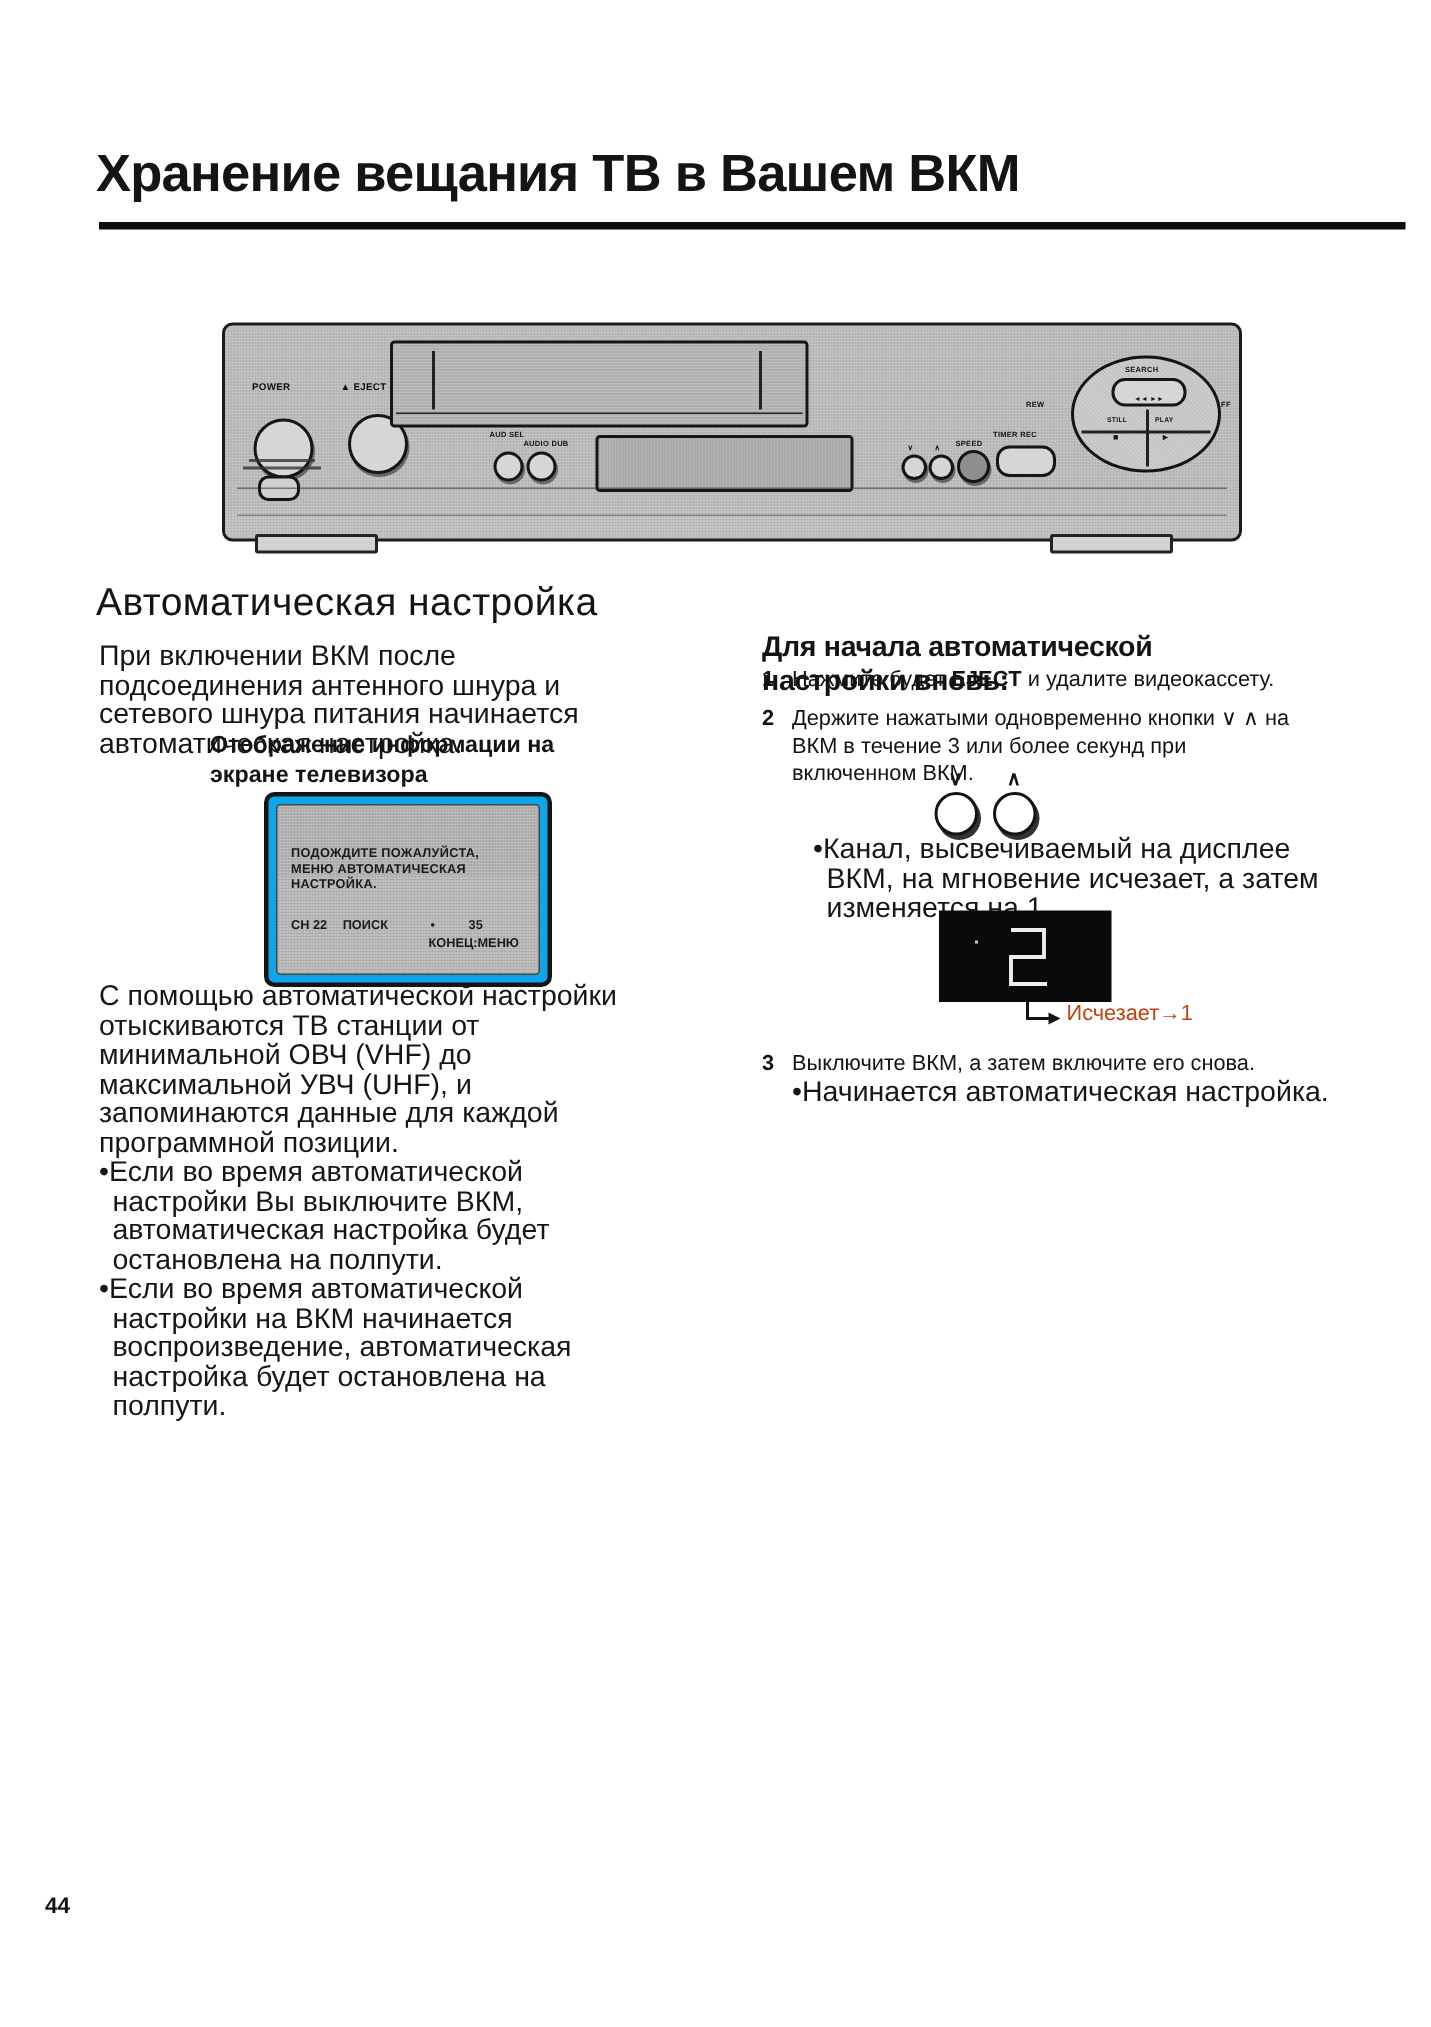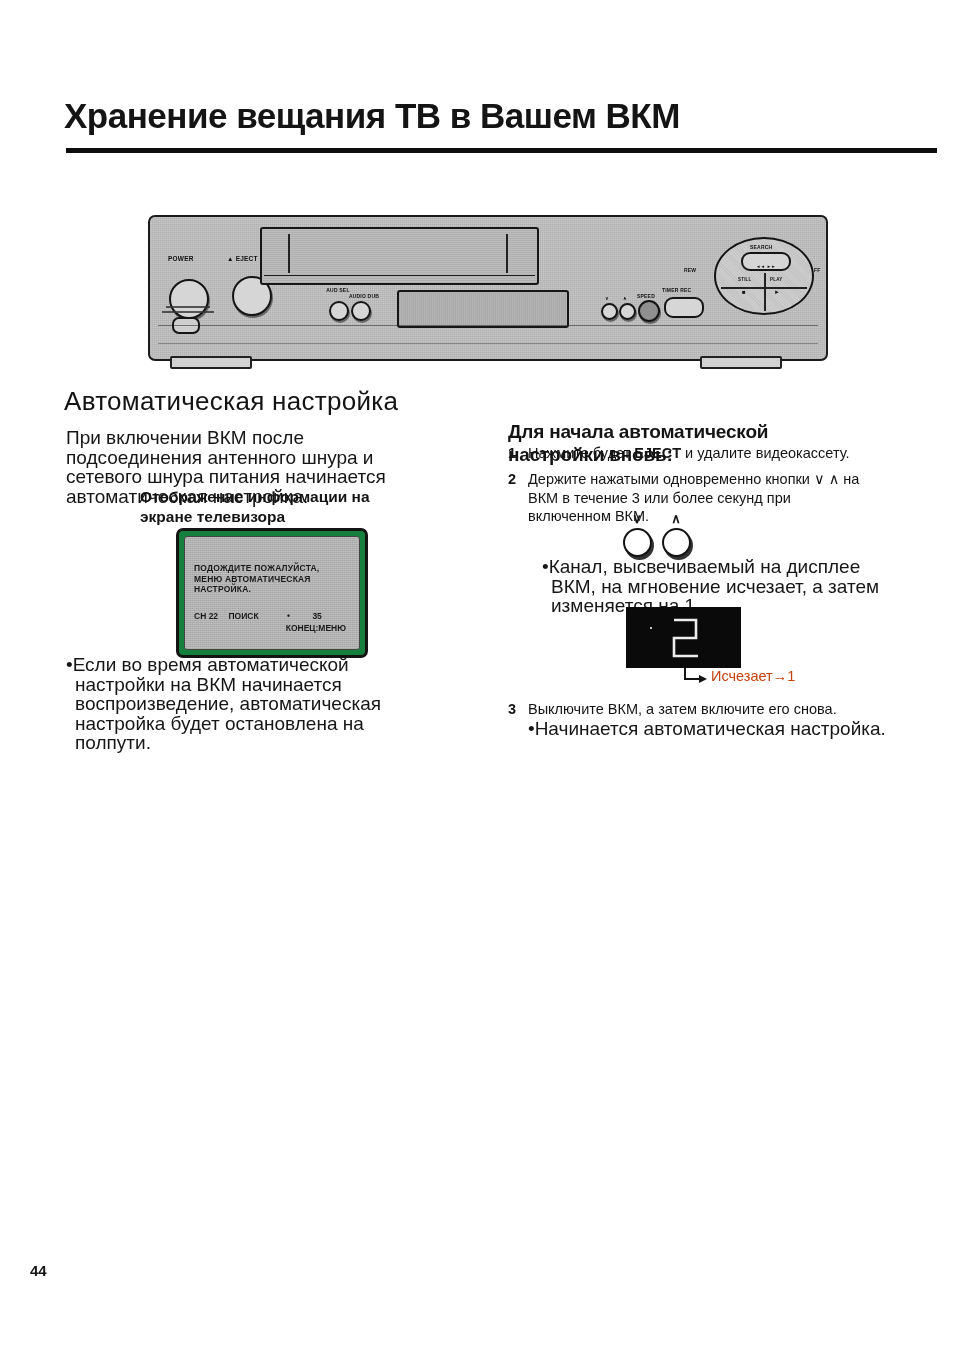--- a/index.html
+++ b/index.html
@@ -42,21 +42,21 @@
         background-image:repeating-linear-gradient(45deg,rgba(0,0,0,.05) 0 1px,transparent 1px 2px);}
   .dial-vline{position:absolute;left:48px;top:34px;width:1.5px;height:38px;background:#222;}
   .dial-hline{position:absolute;left:5px;right:5px;top:48px;height:1.5px;background:#222;}
   .dial-glyph{position:absolute;font-size:6px;color:#111;}
 
   
   .h-auto{left:64px;top:386px;font-size:26px;font-weight:400;letter-spacing:.3px;white-space:nowrap;}
   .bodytext{font-size:19px;line-height:19.5px;color:#161616;}
   .p-intro{left:66px;top:428px;width:362px;}
   .subhead{left:140px;top:487px;width:232px;font-size:15.5px;font-weight:700;line-height:20px;}
-  .tv{left:176px;top:528px;width:186px;height:124px;border:3px solid #141414;border-radius:7px;background:#15803d;}
+  .tv{left:176px;top:528px;width:186px;height:124px;border:3px solid #141414;border-radius:7px;background:#0ea5e9;}
   .tv-screen{position:absolute;left:5px;top:5px;right:5px;bottom:5px;border:1px solid #444;border-radius:3px;
        background-color:#b6b6b6;
        background-image:repeating-linear-gradient(0deg,rgba(0,0,0,.08) 0 1px,transparent 1px 2px),
                         repeating-linear-gradient(90deg,rgba(255,255,255,.12) 0 1px,transparent 1px 2px);}
   .tv-msg{position:absolute;left:9px;top:26px;font-size:8.5px;font-weight:700;line-height:10.5px;letter-spacing:.2px;color:#1a1a1a;}
   .tv-status{position:absolute;left:9px;top:74px;font-size:8.5px;font-weight:700;color:#1a1a1a;white-space:nowrap;}
   .tv-status span{display:inline-block;}
   .tv-end{position:absolute;right:13px;top:86px;font-size:8.5px;font-weight:700;color:#1a1a1a;}
   .leftbody{left:66px;top:655px;width:364px;}
   .hang{padding-left:9px;text-indent:-9px;}
@@ -161,20 +161,22 @@
       <span>CH 22</span>
       <span style="margin-left:8px;">ПОИСК</span>
       <span style="margin-left:26px;">•</span>
       <span style="margin-left:20px;">35</span>
     </div>
     <div class="tv-end">КОНЕЦ:МЕНЮ</div>
   </div>
 </div>
 
 <div class="abs bodytext leftbody">
+  <p>С помощью автоматической настройки отыскиваются ТВ станции от минимальной ОВЧ (VHF) до максимальной УВЧ (UHF), и запоминаются данные для каждой программной позиции.</p>
+  <p class="hang">•Если во время автоматической настройки Вы выключите ВКМ, автоматическая настройка будет остановлена на полпути.</p>
   <p class="hang">•Если во время автоматической настройки на ВКМ начинается воспроизведение, автоматическая настройка будет остановлена на полпути.</p>
 </div>
 
 <h3 class="abs h-restart">Для начала автоматической настройки вновь:</h3>
 
 <div class="step step1">
   <span class="n">1</span>
   <span class="t"><span>Нажмите будет </span><b>EJECT</b><span> и удалите видеокассету.</span></span>
 </div>
 

